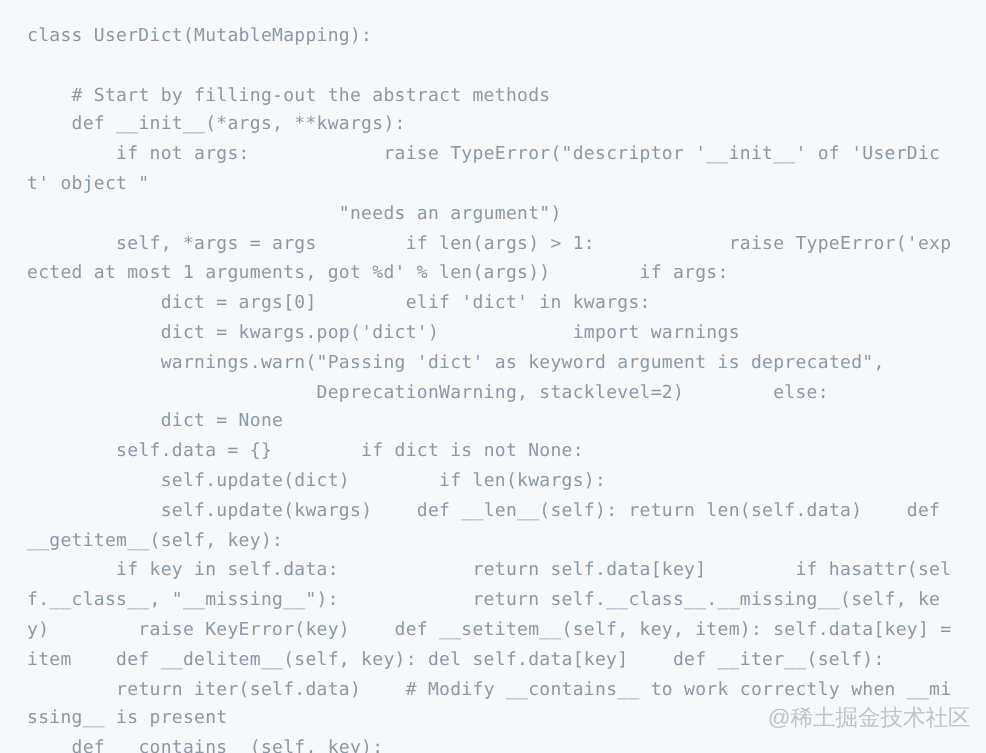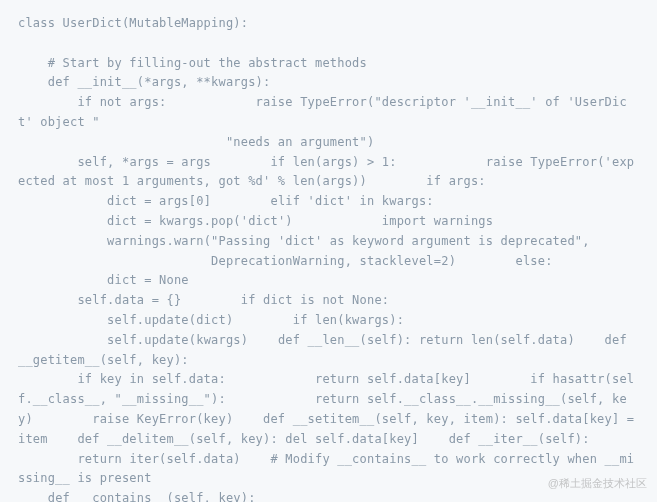--- a/index.html
+++ b/index.html
@@ -18,21 +18,21 @@
     padding: 14px 18px;
     white-space: pre-wrap;
     word-break: break-all;
     letter-spacing: 0.2px;
   }
   .watermark {
     position: absolute;
     right: 10px;
     bottom: 10px;
     font-family: -apple-system, sans-serif;
-    font-size: 11px;
+    font-size: 15px;
     color: rgba(130,130,130,0.45);
     pointer-events: none;
     margin-top: 36px;
   }
 </style>
 </head>
 <body>
 
 <pre>class UserDict(MutableMapping):
 

